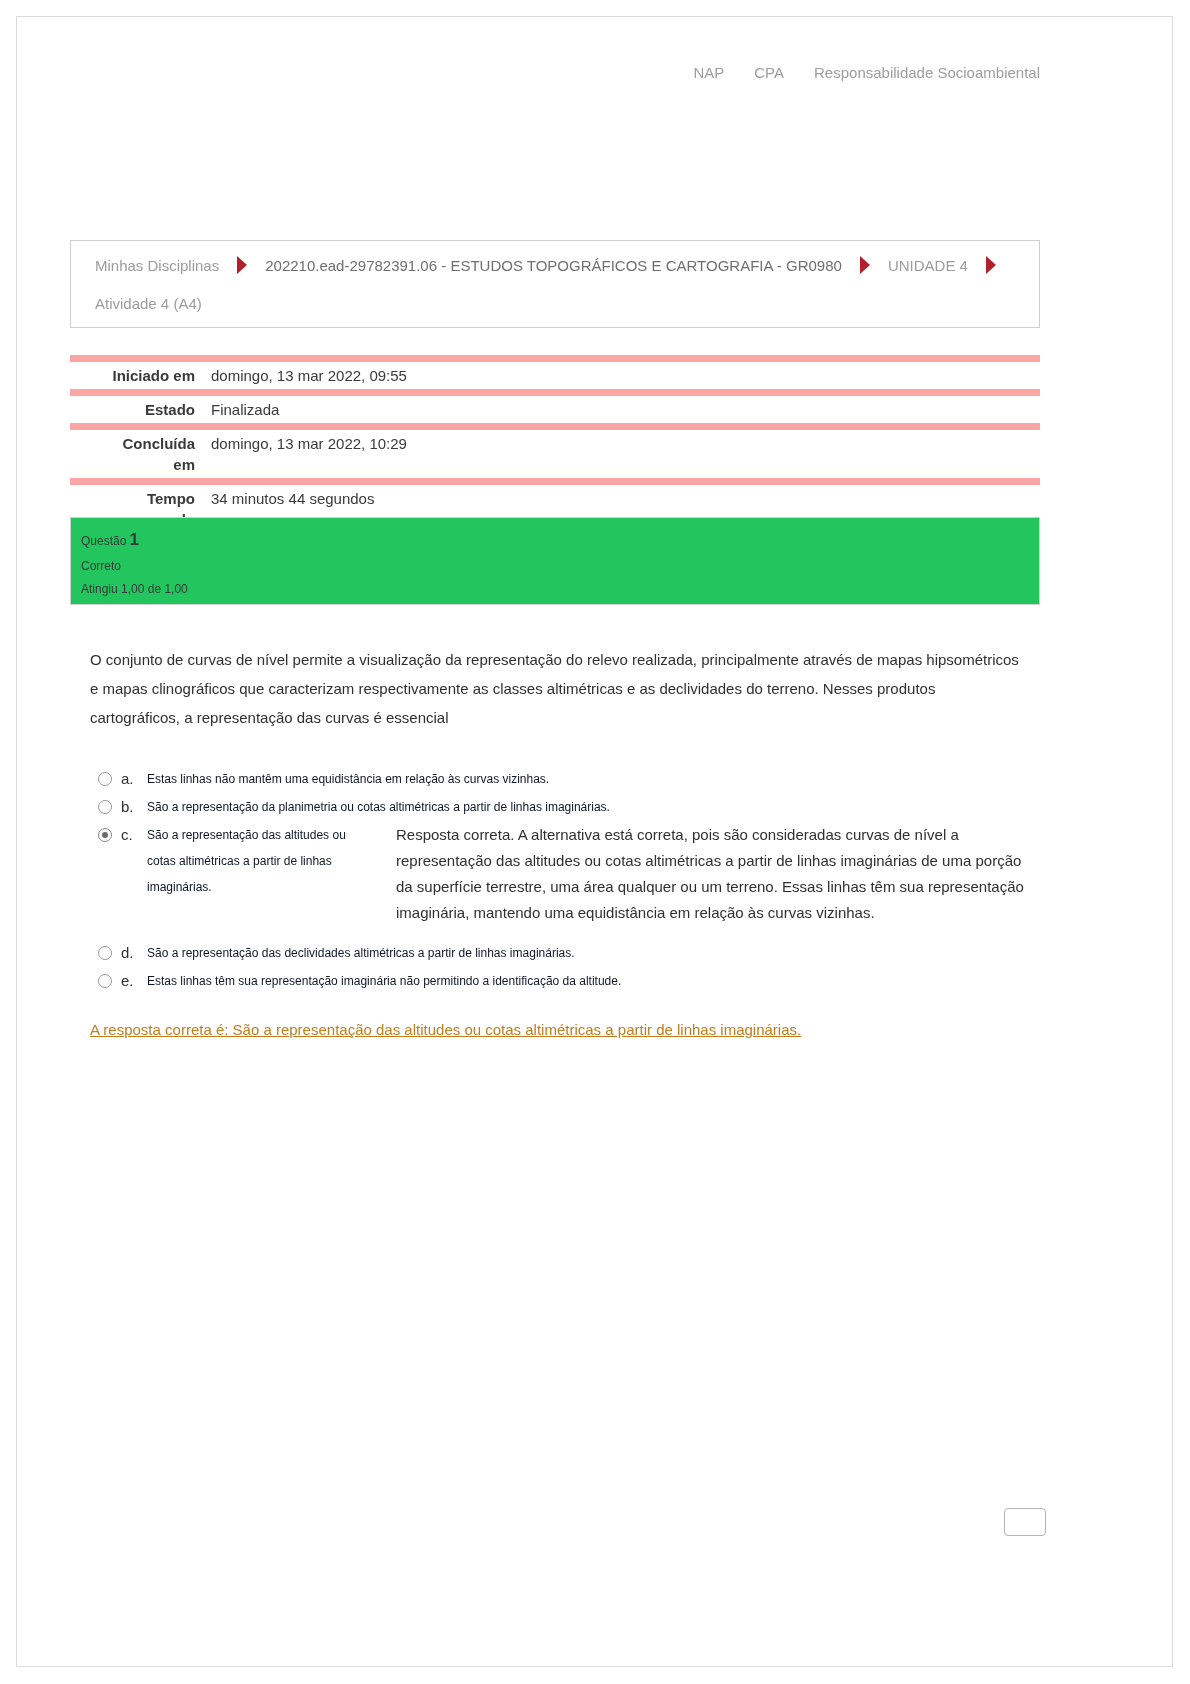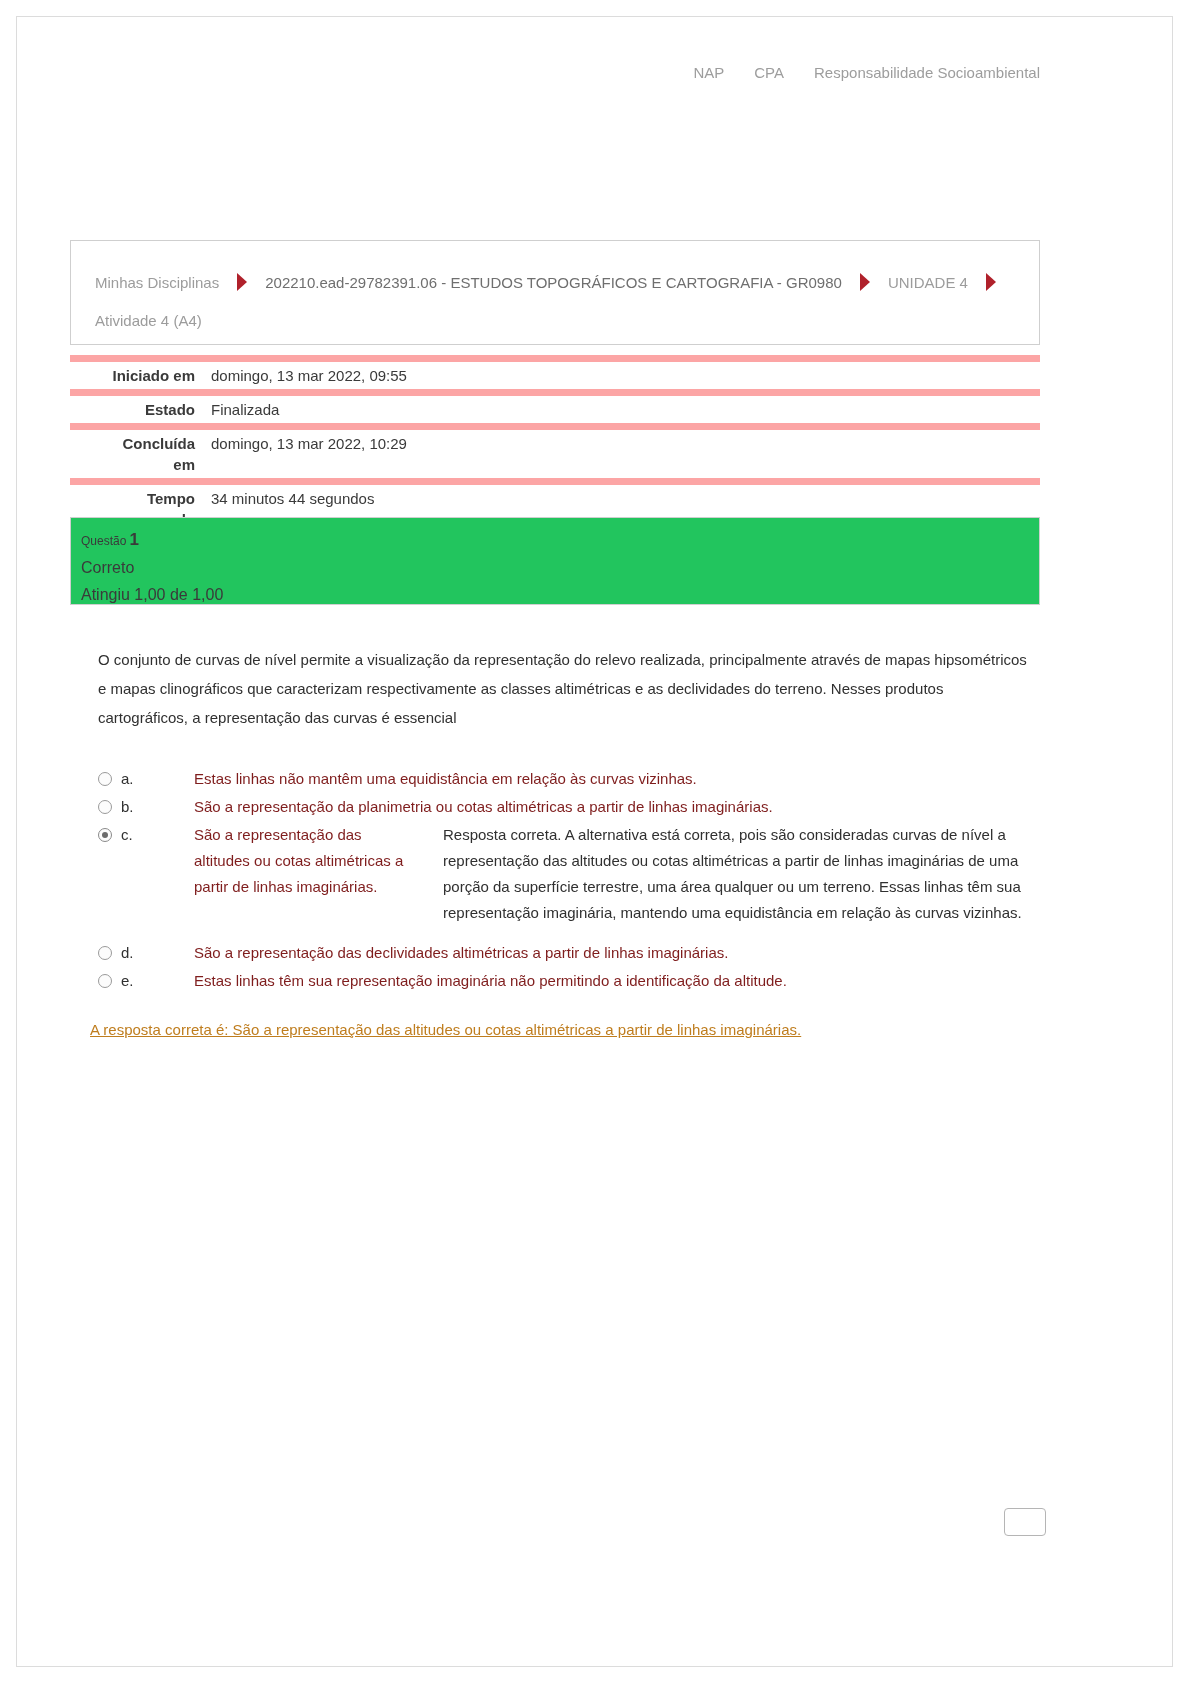--- a/index.html
+++ b/index.html
@@ -10,21 +10,21 @@
   .page-frame { position:absolute; left:16px; top:16px; width:1157px; height:1651px;
                 border:1px solid #dcdcdc; pointer-events:none; }
 
   
   .top-nav { position:absolute; top:64px; right:150px; display:flex; gap:30px; }
   .top-link { font-size:15px; color:#9d9d9d; text-decoration:none; cursor:pointer; white-space:nowrap; }
 
   
   .breadcrumb-box { position:absolute; left:70px; top:240px; width:970px;
                     border:1px solid #cfcfcf; padding:13px 20px 13px 24px; background:#fff; }
-  .bc-line { display:flex; align-items:center; min-height:22px;margin-top:17px; }
+  .bc-line { display:flex; align-items:center; min-height:22px; }
   .bc-line + .bc-line { margin-top:16px; }
   .bc-item { font-size:15px; text-decoration:none; cursor:pointer; white-space:nowrap; }
   .bc-muted { color:#9c9c9c; }
   .bc-dark  { color:#6f6f6f; }
   .bc-current { cursor:default; }
   .bc-arrow { width:0; height:0; flex:none; margin:0 18px;
               border-left:10px solid var(--breadcrumb-arrow, #b0212b);
               border-top:9px solid transparent; border-bottom:9px solid transparent; }
 
   
@@ -32,36 +32,36 @@
   .srow { display:flex; border-top:7px solid #fca5a5; padding:3px 0; }
   .slabel { width:141px; flex:none; text-align:right; font-weight:bold; font-size:15px;
             color:#3a3a3a; padding-right:16px; padding-left:30px; line-height:21px; }
   .svalue { flex:1; font-size:15px; color:#3a3a3a; line-height:21px; }
 
   
   .qinfo { position:absolute; left:70px; top:517px; width:970px; height:88px;
            border:1px solid #cfcfcf; padding:12px 10px; background:#22c55e; }
   .qlabel { font-size:12px; color:#3a3a3a; }
   .qn { font-size:17px; font-weight:bold; color:#3a3a3a; margin-left:3px; }
-  .qstatus, .qgrade { font-size:16px; color:#3a3a3a; margin-top:9px; }
+  .qstatus, .qgrade { font-size:12px; color:#3a3a3a; margin-top:9px; }
 
   
-  .qtext { position:absolute; left:98px; top:645px; width:930px;
+  .qtext { position:absolute; left:90px; top:645px; width:930px;
            font-size:15px; line-height:29px; color:#303030; }
 
   
   .options { position:absolute; left:98px; top:766px; width:928px; }
   .option { display:flex; align-items:flex-start; margin-bottom:2px; }
   .radio { width:14px; height:14px; border:1px solid #9a9a9a; border-radius:50%;
            background:#fcfcfc; flex:none; margin-top:6px; position:relative; cursor:pointer; }
   .radio.checked { border-color:#8a8a8a; }
   .radio.checked::after { content:""; position:absolute; left:3px; top:3px; width:6px; height:6px;
                           border-radius:50%; background:#6b6b6b; }
   .letter { width:26px; flex:none; margin-left:9px; font-size:15px; color:#303030; line-height:26px; }
-  .otext  { flex:1; font-size:15px; color:#7f1d1d; line-height:26px;margin-left:47px; }
+  .otext  { flex:1; font-size:12px; color:#0f172a; line-height:26px; }
   .otext-narrow { flex:none; width:221px; }
   .feedback { flex:1; margin-left:28px; font-size:15px; color:#303030; line-height:26px; }
   .option-c { margin-bottom:14px; }
 
   
   .right-answer { position:absolute; left:90px; top:1019px; width:930px;
                   font-size:15px; line-height:22px;
                   color:var(--right-answer-text, #bf7d1e);text-decoration:underline; }
 
   

